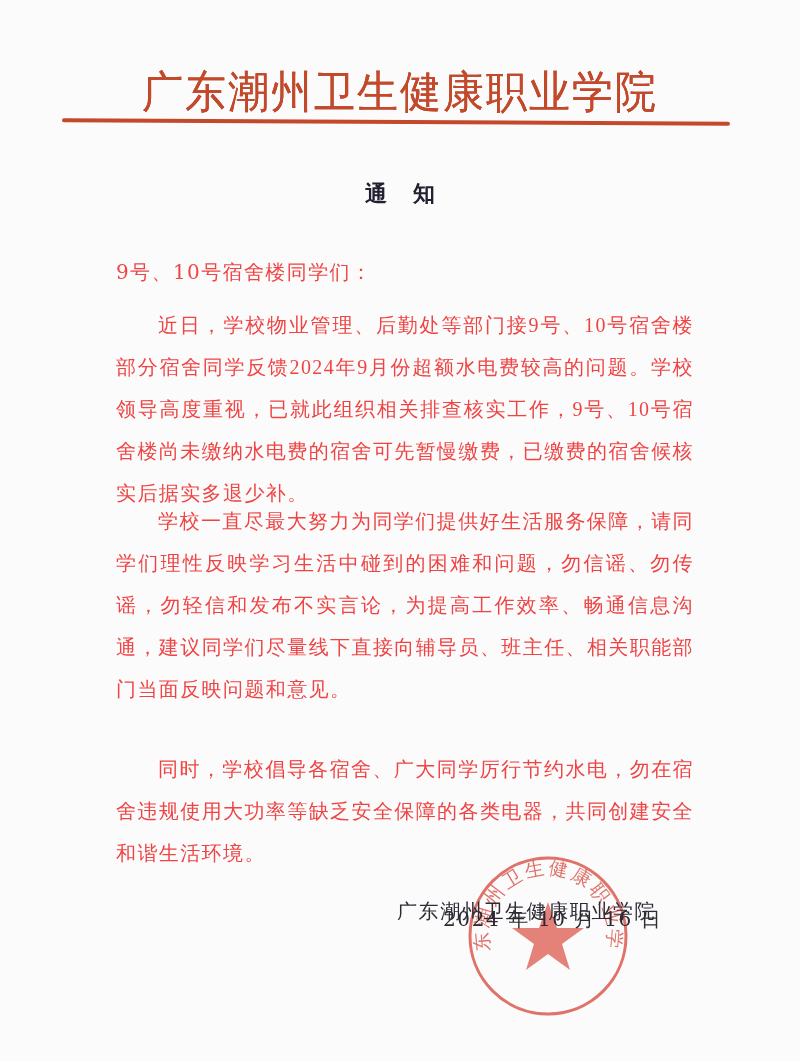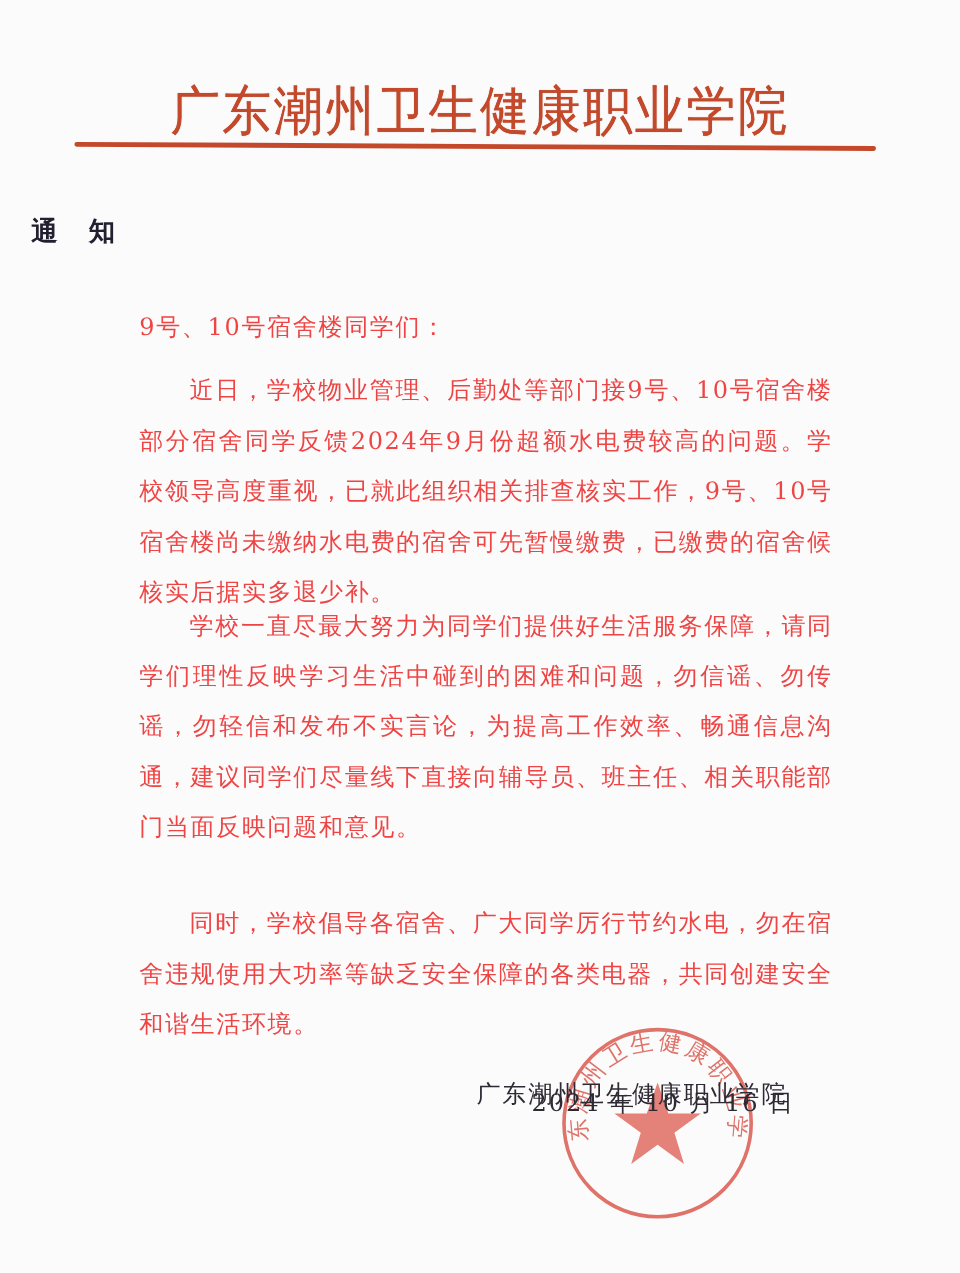--- a/index.html
+++ b/index.html
@@ -37,20 +37,21 @@
       height: 4px;
       background: #c4482a;
       transform: rotate(0.3deg);
       border-radius: 2px;
     }
     .notice-title {
       position: absolute;
       top: 178px;
       left: 0;
       width: 800px;
+      text-align: center;
       font-size: 22px;
       font-weight: bold;
       letter-spacing: 26px;
       text-indent: 26px;
       color: #222030;
       line-height: 30px;
     }
     .body-text {
       position: absolute;
       left: 116px;
@@ -59,20 +60,21 @@
       line-height: 42px;
       color: #ef4444;
       letter-spacing: 1.4px;
       text-align: justify;
     }
     .salutation {
       top: 251px;
     }
     .para {
       text-indent: 42px;
+      font-family: Liberation Serif, serif;
     }
     .para-1 { top: 304px; }
     .para-2 { top: 500px; }
     .para-3 { top: 748px; }
     .signature {
       position: absolute;
       left: 397px;
       top: 896px;
       font-size: 20px;
       letter-spacing: 1.6px;

